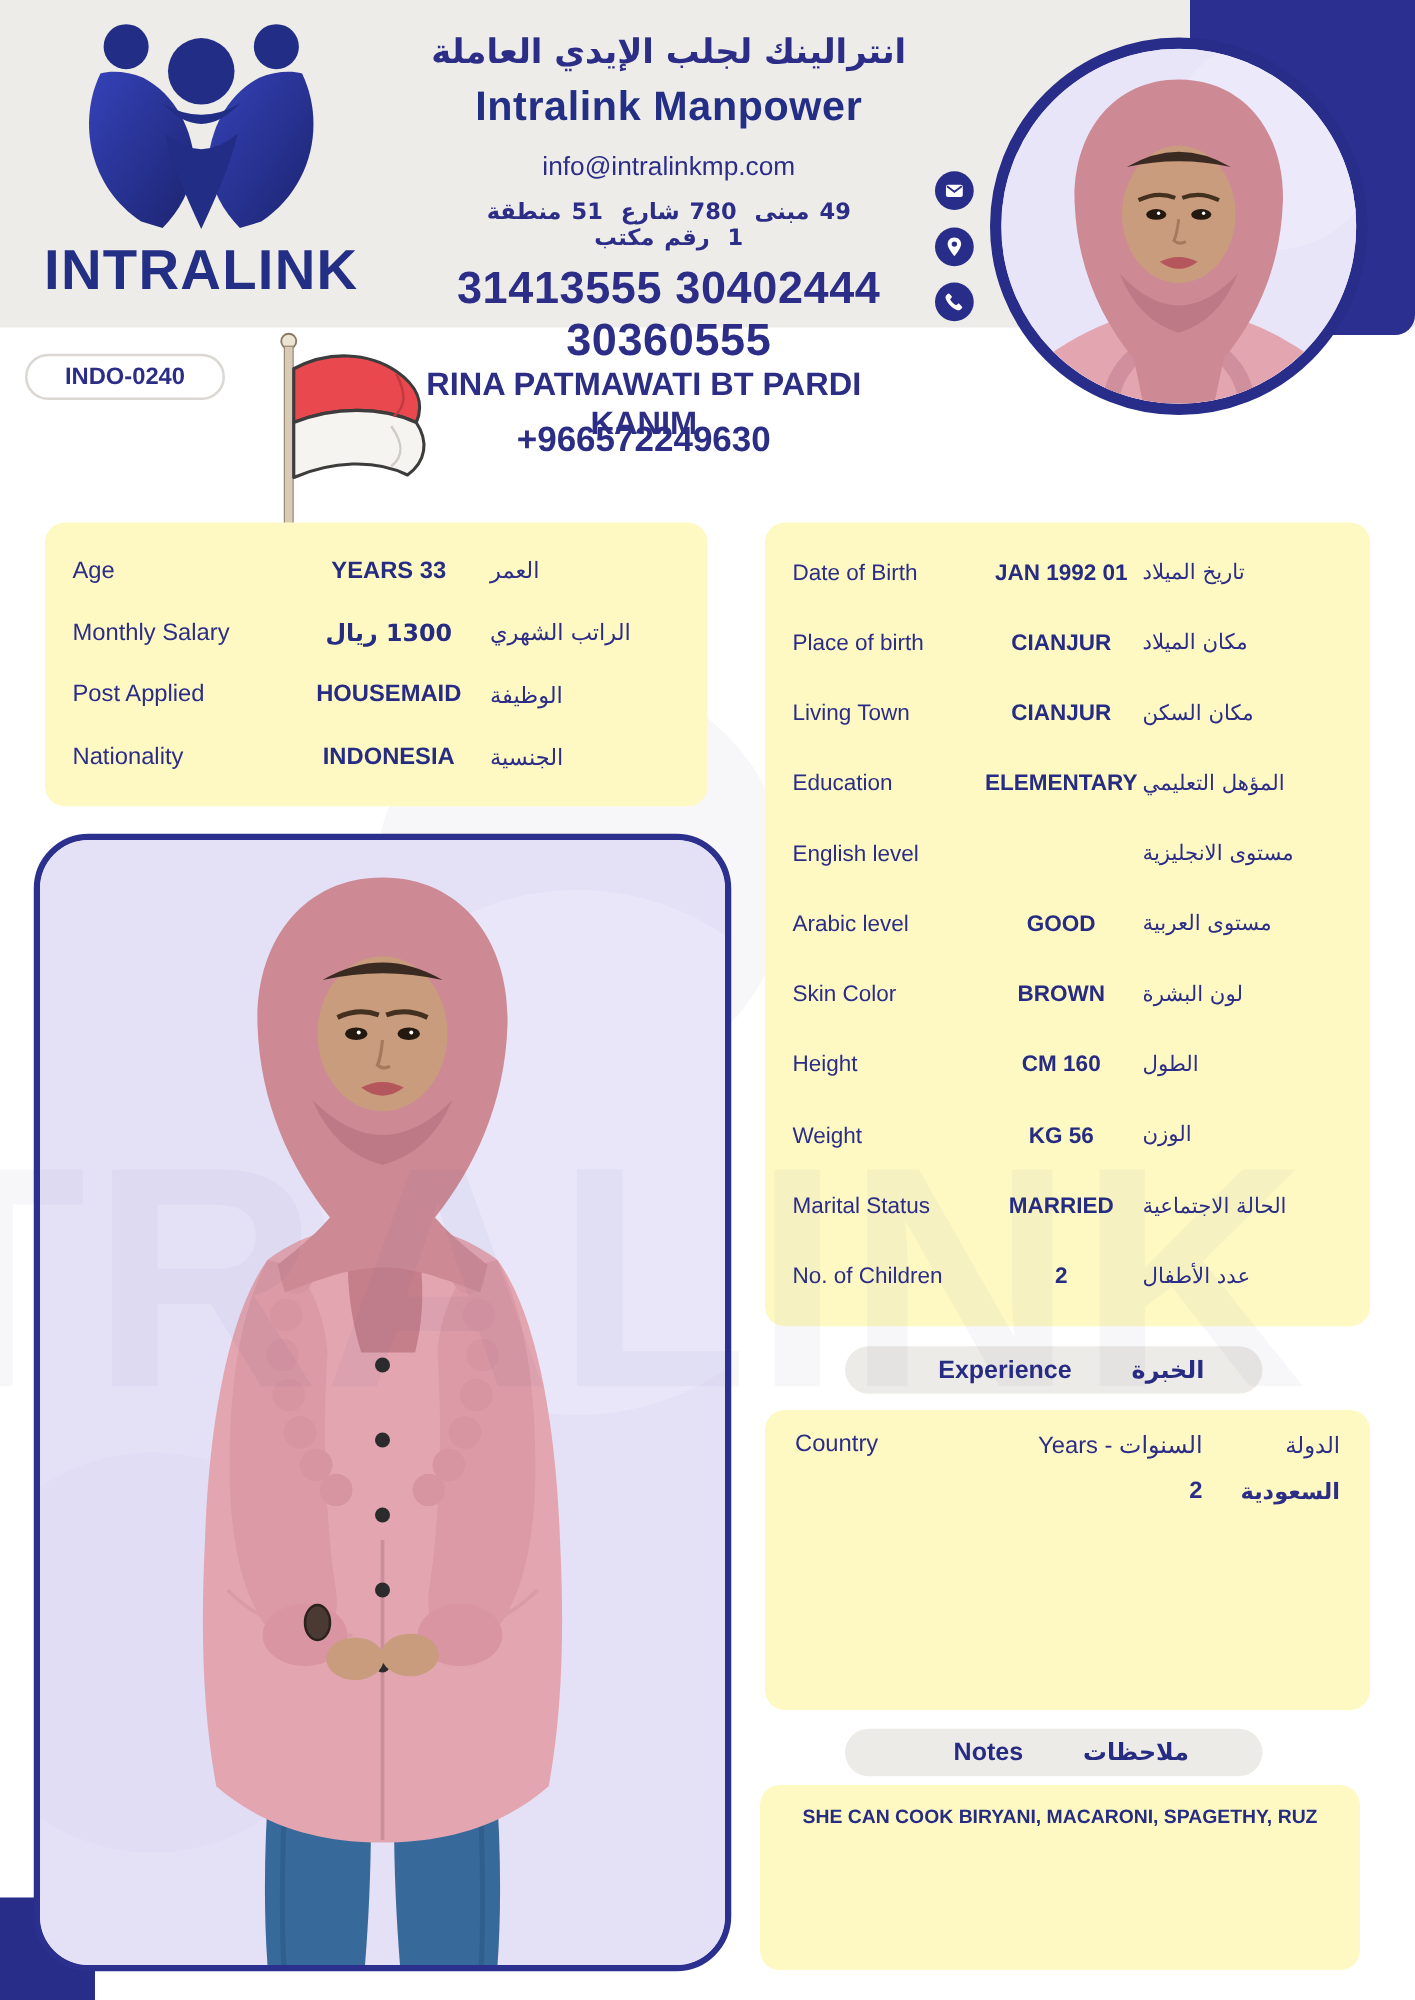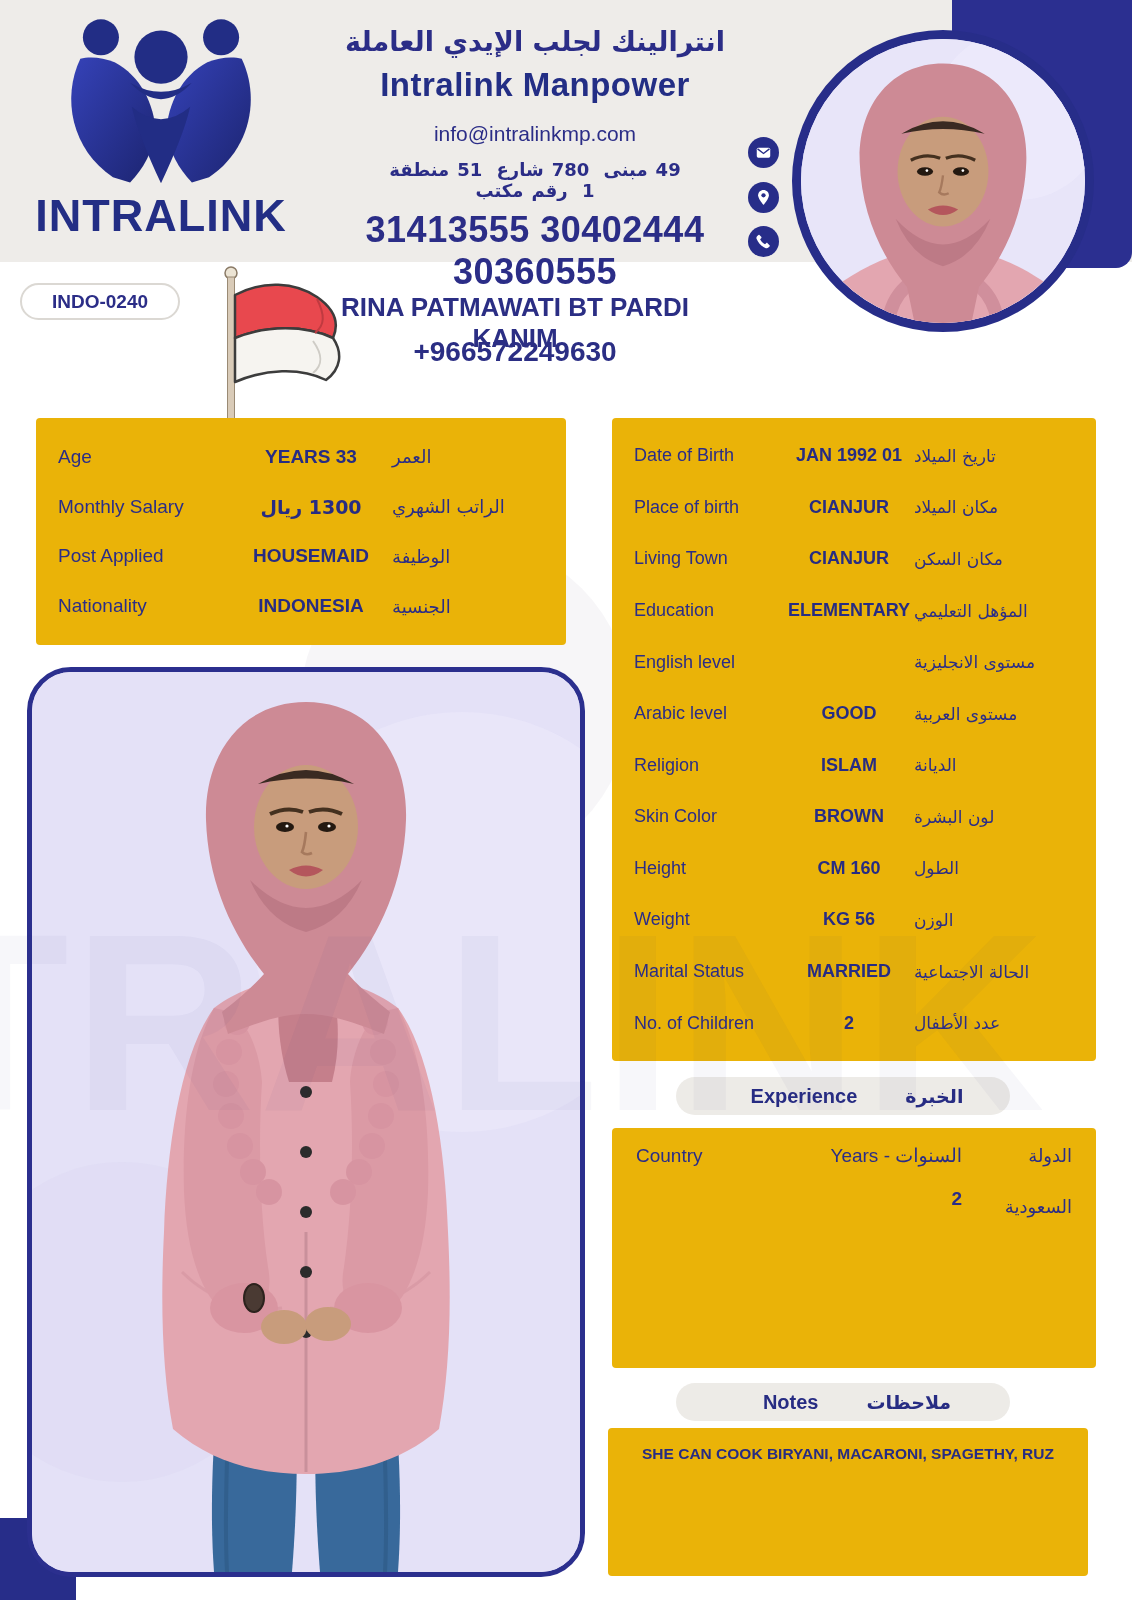--- a/index.html
+++ b/index.html
@@ -50,21 +50,21 @@
   .cand-name {
     position:absolute; left:295px; top:292px; width:440px; text-align:center;
     font-size:26px; font-weight:bold; color:#2b2e84; letter-spacing:0px;
   }
   .cand-phone {
     position:absolute; left:295px; top:336px; width:440px; text-align:center;
     font-size:28px; font-weight:bold; color:#2b2e84;
   }
 
   
-  .panel { position:absolute; background:#eab308; border-radius:4px; z-index:2; }
+  .panel { position:absolute; background:#fef9c3; border-radius:16px; z-index:2; }
   .panel-left { left:36px; top:418px; width:530px; height:227px;
     display:flex; flex-direction:column; justify-content:space-around; padding:14px 0; }
   .panel-right { left:612px; top:418px; width:484px; height:643px;
     display:flex; flex-direction:column; justify-content:space-around; padding:12px 0; }
   .p-row { display:flex; align-items:center; padding:0 22px; }
   .p-lbl { width:172px; font-size:19px; color:#2b2d87; }
   .p-val { flex:1; text-align:center; font-size:19px; font-weight:bold; color:#272c83; }
   .p-arb { width:152px; text-align:left; font-size:18px; color:#2b2d87; }
   .panel-right .p-lbl { width:150px; font-size:18px; }
   .panel-right .p-val { font-size:18px; }
@@ -77,21 +77,21 @@
     gap:48px; z-index:2;
   }
   .sec-pill .en { font-size:20px; font-weight:bold; color:#272c83;padding-left:28px; }
   .sec-pill .arb { font-size:19px; font-weight:bold; color:#272c83; }
   .exp-panel { left:612px; top:1128px; width:484px; height:240px; padding:16px 0 0 0; }
   .exp-row { display:flex; align-items:center; padding:0 24px; margin-bottom:14px; }
   .e-lbl { width:120px; font-size:19px; color:#2b2d87; }
   .e-val { flex:1; text-align:right; font-size:19px; color:#2b2d87; }
   .e-arb { width:110px; text-align:right; font-size:18px; color:#2b2d87; }
   .exp-row.data .e-val { font-weight:bold; }
-  .exp-row.data .e-arb { font-weight:normal;margin-top:15px; }
+  .exp-row.data .e-arb { font-weight:bold; }
   .notes-panel { left:608px; top:1428px; width:480px; height:148px; padding-top:17px; text-align:center; }
   .notes-text { font-size:15.5px; font-weight:bold; color:#272c83; padding:0 18px; }
 
   
   .photo-frame {
     position:absolute; left:27px; top:667px; width:558px; height:910px;
     border:5px solid #2b2f8e; border-radius:44px; background:#e4e1f7;
     overflow:hidden; z-index:2;
   }
   .photo-frame svg { width:100%; height:100%; display:block; }
@@ -252,25 +252,20 @@
       <span class="p-lbl">English level</span>
       <span class="p-val" dir="rtl"></span>
       <span class="p-arb ar" dir="rtl">مستوى الانجليزية</span>
     </div>
     <div class="p-row">
       <span class="p-lbl">Arabic level</span>
       <span class="p-val" dir="rtl">GOOD</span>
       <span class="p-arb ar" dir="rtl">مستوى العربية</span>
     </div>
     <div class="p-row">
-      <span class="p-lbl">Religion</span>
-      <span class="p-val" dir="rtl">ISLAM</span>
-      <span class="p-arb ar" dir="rtl">الديانة</span>
-    </div>
-    <div class="p-row">
       <span class="p-lbl">Skin Color</span>
       <span class="p-val" dir="rtl">BROWN</span>
       <span class="p-arb ar" dir="rtl">لون البشرة</span>
     </div>
     <div class="p-row">
       <span class="p-lbl">Height</span>
       <span class="p-val" dir="rtl">160 CM</span>
       <span class="p-arb ar" dir="rtl">الطول</span>
     </div>
     <div class="p-row">

